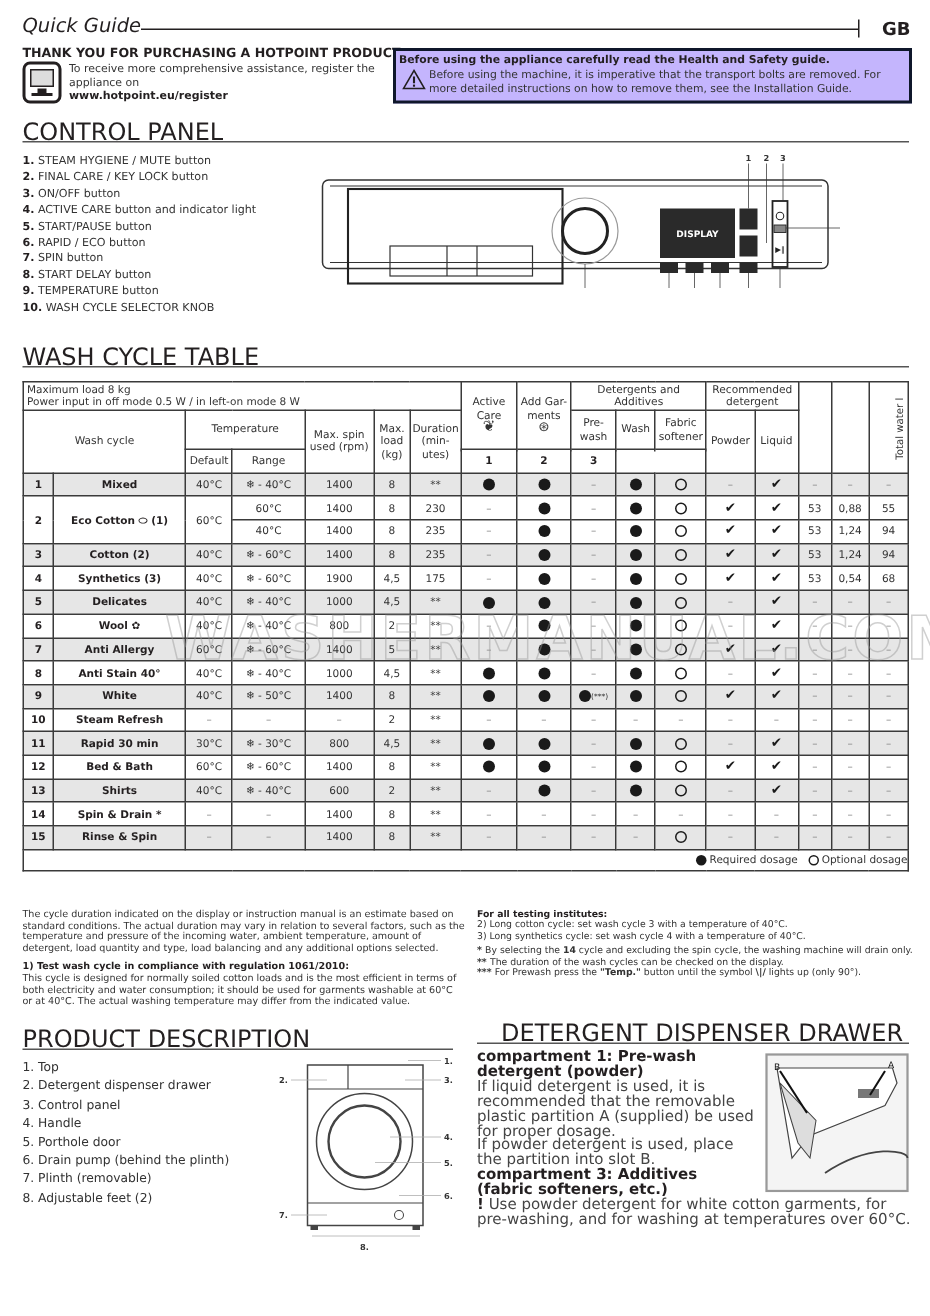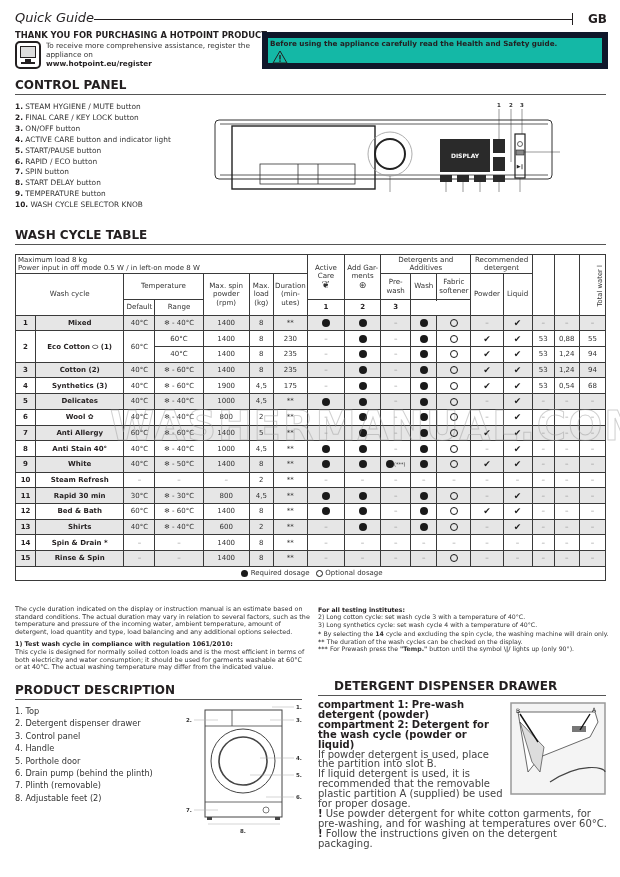--- a/index.html
+++ b/index.html
@@ -10,43 +10,43 @@
 .qg-rule{left:94px;top:19px;width:478px;height:1.4px;background:#231f20}
 .qg-tick{left:572px;top:13px;width:1px;height:12px;background:#231f20}
 .qg-lang{left:588px;top:12px;font-size:12px;font-weight:bold}
 .thanks{left:15px;top:30px;font-size:8.4px;font-weight:bold}
 .reg-icon{left:15px;top:41px;width:26px;height:28px;border:2px solid #231f20;border-radius:5px}
 .reg-icon .scr{position:absolute;left:3px;top:3px;width:16px;height:12px;border:1.4px solid #231f20;background:#ddd}
 .reg-icon .stand{position:absolute;left:8px;top:16px;width:6px;height:3px;background:#231f20}
 .reg-icon .base{position:absolute;left:4px;top:19px;width:14px;height:2px;background:#231f20}
 .reg-text{left:46px;top:41px;font-size:7.3px;line-height:9px;width:220px;color:#333}
 .reg-url{font-weight:bold;color:#231f20}
-.safety{left:262px;top:32px;width:346px;height:37px;background:#14b8a6;border:6px solid #0f172a}
+.safety{left:262px;top:32px;width:346px;height:37px;background:#c4b5fd;border:2px solid #0f172a}
 .safety .t{position:absolute;left:2px;top:1px;font-size:7.2px;font-weight:bold}
 .safety .w{position:absolute;left:4px;top:12px;width:16px;height:14px}
 .safety .b{position:absolute;left:22px;top:11px;font-size:7.2px;line-height:9.2px;width:320px;color:#333}
-.h2{font-size:12px;font-weight:bold}
+.h2{font-size:16px;font-weight:normal}
 .rule{height:1.2px;background:#555}
 .cp-list{left:15px;top:102px;font-size:7.4px;line-height:10.9px;color:#333}
 .cp-list b{color:#231f20}
 .panel{left:210px;top:115px;width:350px;height:75px}
 .table-wrap{left:15px;top:254px;width:591px}
 table{border-collapse:collapse;width:591px;table-layout:fixed}
 td{border:1px solid #3a3a3a;text-align:center;font-size:7px;color:#333;height:15.7px;padding:0;white-space:nowrap;overflow:hidden}
 tr.sh td{background:#e6e6e6}
 td.nm{font-weight:bold;color:#231f20}
 td.num{font-weight:bold;color:#231f20}
 td.hd{font-size:7.1px;line-height:8.5px;white-space:normal;color:#333}
 td.vert{height:auto}
 .vt{display:inline-block;transform:rotate(-90deg);white-space:nowrap;font-size:6.8px;line-height:7.6px}
 .dot{display:inline-block;width:8px;height:8px;border-radius:50%;background:#1a1a1a;vertical-align:middle}
 .ring{display:inline-block;width:8px;height:8px;border-radius:50%;border:1.4px solid #1a1a1a;vertical-align:middle}
 .chk{font-size:9px;color:#1a1a1a;font-weight:bold}
 .dash{color:#888}
-.legend-row td{text-align:center;padding-left:3px;border-top:1px solid #3a3a3a;height:14px}
+.legend-row td{text-align:right;padding-left:3px;border-top:1px solid #3a3a3a;height:14px}
 .notes-l{left:15px;top:606px;width:295px;font-size:6.4px;line-height:7.6px;color:#333}
 .notes-r{left:318px;top:606px;width:295px;font-size:6.2px;line-height:7.4px;color:#333}
 .pd-list{left:15px;top:705px;font-size:8.2px;line-height:12.4px;color:#333}
 .dd-text{left:318px;top:700px;width:295px;font-size:10px;line-height:9.9px;color:#444}
 .dd-text .bld{font-weight:bold;color:#231f20}
 .watermark{left:110px;top:403px;font-size:40px;font-weight:bold;color:transparent;-webkit-text-stroke:1px rgba(150,150,150,.45);letter-spacing:2px;pointer-events:none}
 </style>
 </head>
 <body>
 
@@ -66,20 +66,21 @@
   <span class="reg-url">www.hotpoint.eu/register</span>
 </div>
 
 <div class="abs safety">
   <div class="t">Before using the appliance carefully read the Health and Safety guide.</div>
   <svg class="w" viewBox="0 0 16 14">
       <path d="M8 1 L15 13 L1 13 Z" fill="none" stroke="#231f20" stroke-width="1"></path>
       <rect x="7.3" y="5" width="1.4" height="4.5" fill="#231f20"></rect>
       <rect x="7.3" y="10.4" width="1.4" height="1.4" fill="#231f20"></rect>
     </svg>
+  <div class="b">Before using the machine, it is imperative that the transport bolts are removed. For more detailed instructions on how to remove them, see the Installation Guide.</div>
 </div>
 
 <div class="abs h2" style="left:15px;top:78px">CONTROL PANEL</div>
 <div class="abs rule" style="left:15px;top:94px;width:591px"></div>
 <div class="abs cp-list" id="cp-list">
     <div><b>1.</b> <span>STEAM HYGIENE / MUTE button</span></div>
     <div><b>2.</b> <span>FINAL CARE / KEY LOCK button</span></div>
     <div><b>3.</b> <span>ON/OFF button</span></div>
     <div><b>4.</b> <span>ACTIVE CARE button and indicator light</span></div>
     <div><b>5.</b> <span>START/PAUSE button</span></div>
@@ -172,21 +173,21 @@
     <td rowspan="3" class="hd"><span>Add Gar-ments</span><br><span style="font-size:9px">⊛</span></td>
     <td colspan="3" class="hd">Detergents and Additives</td>
     <td colspan="2" class="hd">Recommended detergent</td>
     <td rowspan="4" class="vert"></td>
     <td rowspan="4" class="vert"></td>
     <td rowspan="4" class="vert"><span class="vt">Total water l</span></td>
   </tr>
   <tr>
     <td colspan="2" rowspan="3" class="hd">Wash cycle</td>
     <td colspan="2" class="hd" style="height:26px">Temperature</td>
-    <td rowspan="3" class="hd">Max. spin powder (rpm)</td>
+    <td rowspan="3" class="hd">Max. spin used (rpm)</td>
     <td rowspan="3" class="hd">Max. load (kg)</td>
     <td rowspan="3" class="hd">Duration (min-utes)</td>
     <td rowspan="2" class="hd">Pre-wash</td>
     <td rowspan="2" class="hd">Wash</td>
     <td rowspan="2" class="hd">Fabric softener</td>
     <td rowspan="3" class="hd">Powder</td>
     <td rowspan="3" class="hd">Liquid</td>
   </tr>
   <tr>
     <td rowspan="2" class="hd">Default</td>
@@ -572,25 +573,24 @@
     <text x="116" y="99">6.</text>
     <text x="6" y="112">7.</text>
     <text x="60" y="133">8.</text>
   </g>
 </svg>
 
 <div class="abs h2" style="left:334px;top:679px">DETERGENT DISPENSER DRAWER</div>
 <div class="abs rule" style="left:318px;top:695px;width:288px"></div>
 <div class="abs dd-text">
   <div class="bld" style="width:160px">compartment 1: Pre-wash detergent (powder)</div>
-  <div class="bld" style="width:175px">compartment 2: Detergent for the wash cycle (powder or liquid)</div>
+  <div style="width:185px">If liquid detergent is used, it is recommended that the removable plastic partition A (supplied) be used for proper dosage.</div>
   <div style="width:185px">If powder detergent is used, place the partition into slot B.</div>
-  <div style="width:185px">If liquid detergent is used, it is recommended that the removable plastic partition A (supplied) be used for proper dosage.</div>
+  <div class="bld" style="width:185px">compartment 3: Additives (fabric softeners, etc.)</div>
   <div><b style="color:#231f20">!</b> <span>Use powder detergent for white cotton garments, for pre-washing, and for washing at temperatures over 60°C.</span></div>
-  <div><b style="color:#231f20">!</b> <span>Follow the instructions given on the detergent packaging.</span></div>
 </div>
 
 <svg class="abs" style="left:510px;top:702px;width:96px;height:93px" viewBox="0 0 96 93">
   <rect x="1" y="1" width="94" height="91" fill="#f4f4f4" stroke="#999" stroke-width="1.5"></rect>
   <path d="M8 10 L85 10 L88 20 L80 35 L30 55 L18 70 Z" fill="#fff" stroke="#444" stroke-width="0.8"></path>
   <path d="M10 20 L22 60 L30 70 L34 45 Z" fill="#ddd" stroke="#444" stroke-width="0.7"></path>
   <rect x="62" y="24" width="14" height="6" fill="#777"></rect>
   <path d="M40 80 C 70 60, 95 65, 95 70" fill="none" stroke="#444" stroke-width="1.2"></path>
   <line x1="10" y1="12" x2="28" y2="40" stroke="#111" stroke-width="1.4"></line>
   <line x1="80" y1="12" x2="70" y2="28" stroke="#111" stroke-width="1.4"></line>

